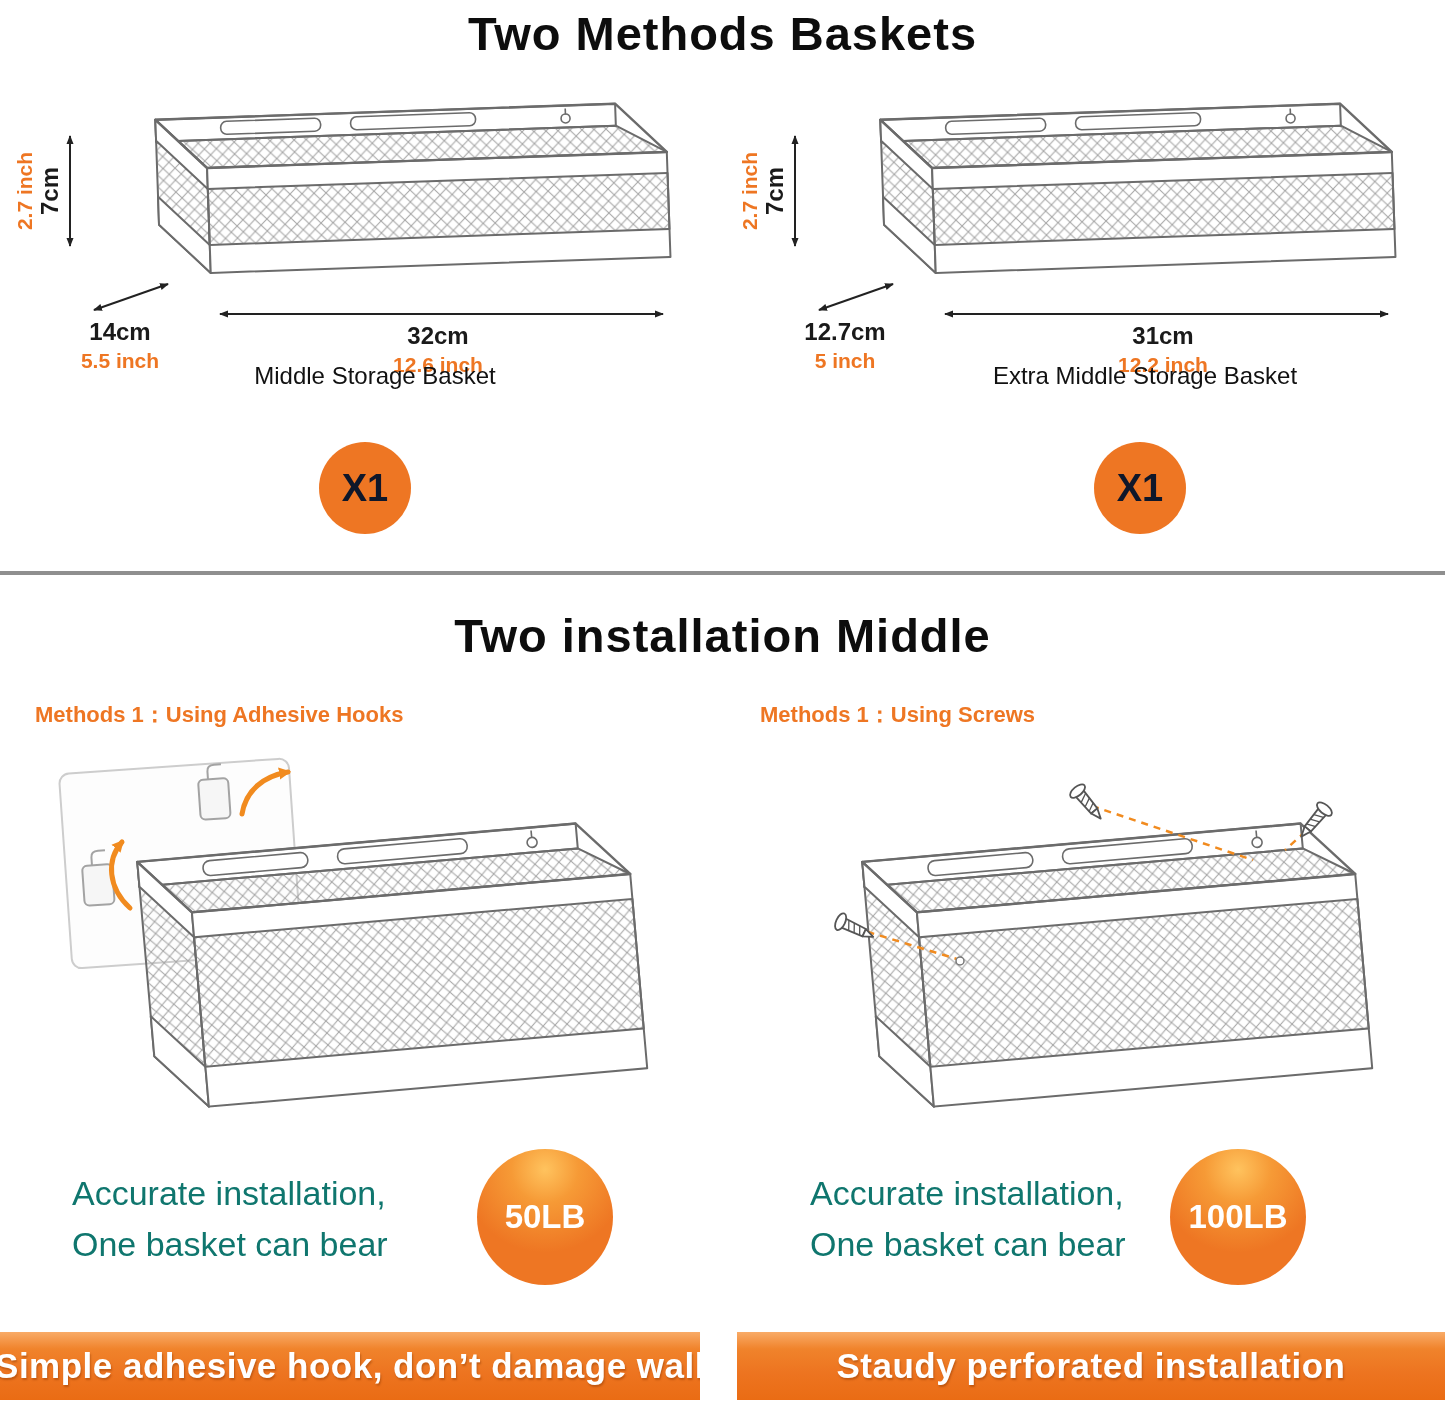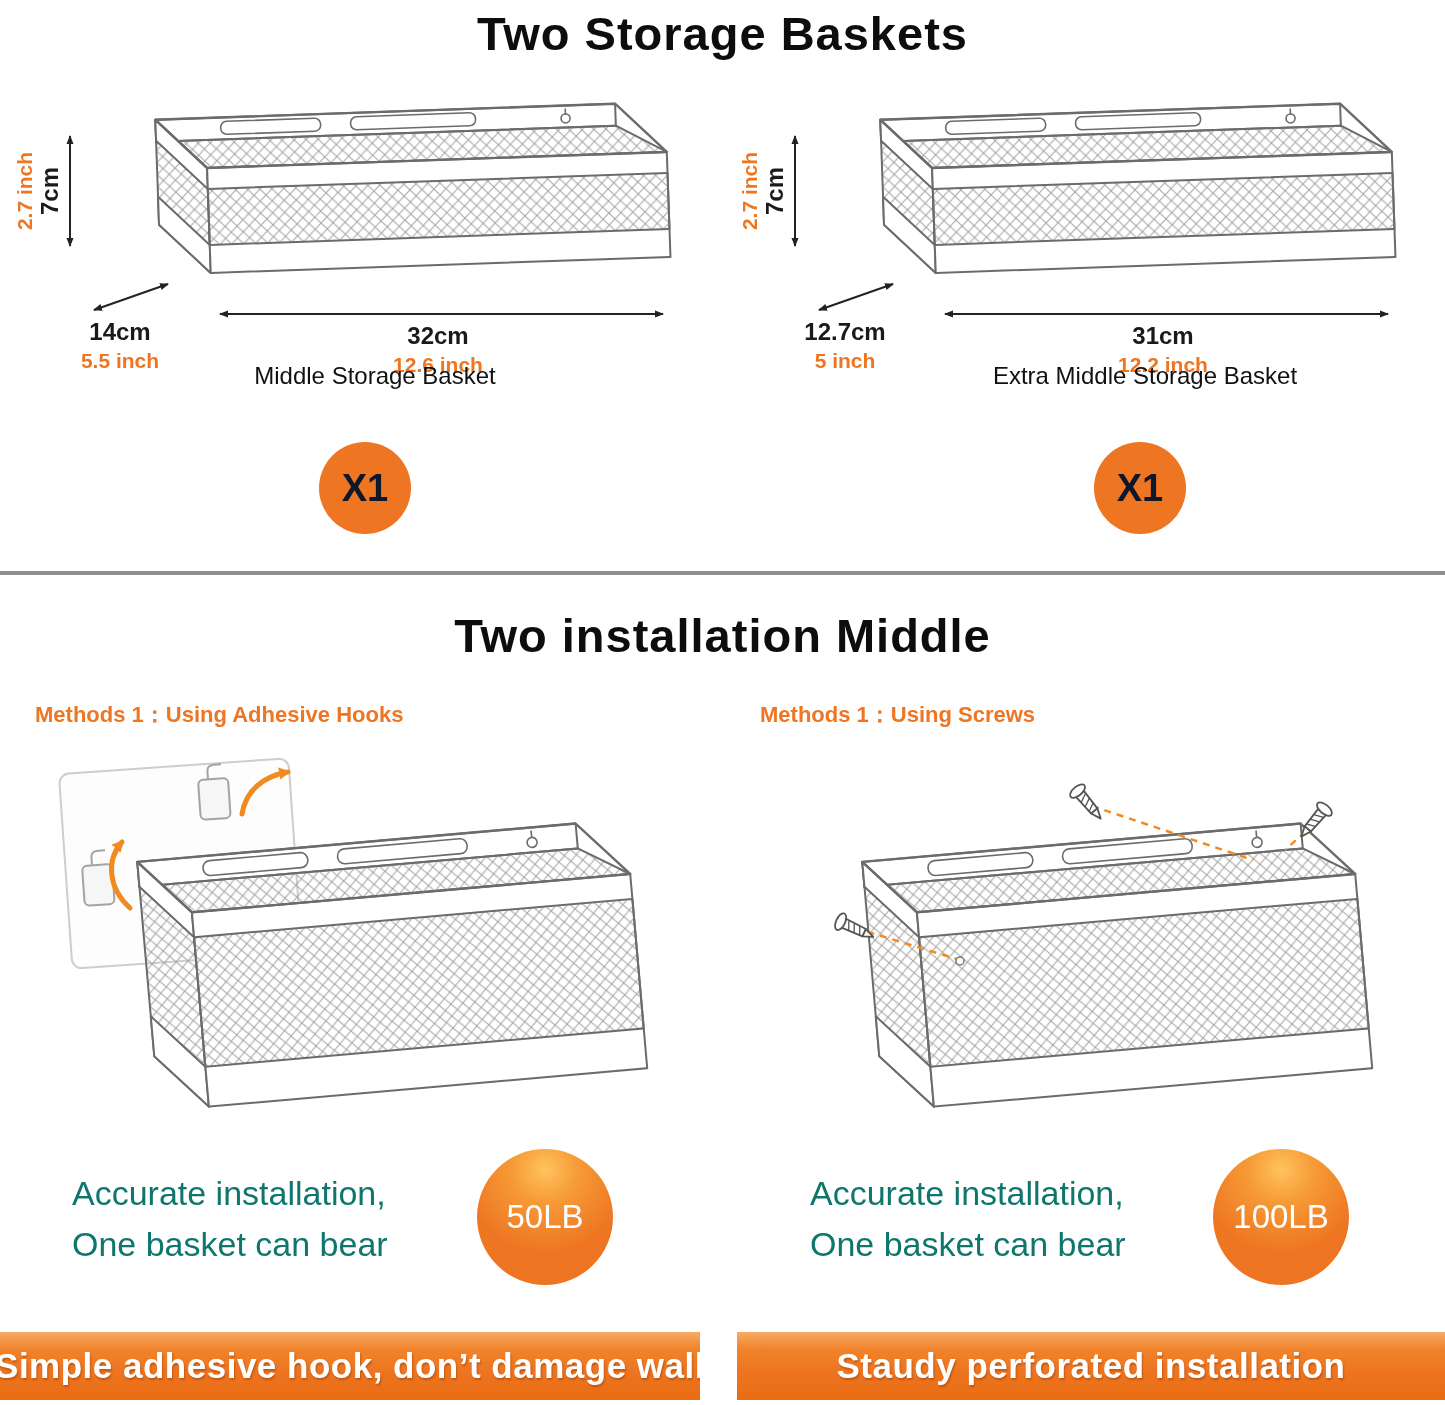--- a/index.html
+++ b/index.html
@@ -14,21 +14,21 @@
   .dim-in{font-family:"Liberation Sans",sans-serif;font-size:21px;font-weight:700;fill:var(--accent,#ee7623)}
   .basket-name{position:absolute;text-align:center;font-size:24px;color:#111}
   .qty-badge{position:absolute;width:92px;height:92px;border-radius:50%;
              background:var(--accent,#ee7623);display:flex;align-items:center;
              justify-content:center;color:#0f172a;font-size:38px;font-weight:700}
   .divider{position:absolute;left:0;top:571px;width:100%;height:4px;background:var(--divider,#8f8f8f)}
   .method-heading{position:absolute;width:660px;text-align:left;font-size:22px;
                   font-weight:700;color:var(--accent,#ee7623)}
   .bear-text{position:absolute;font-size:34px;line-height:1.5;color:#0f766e}
   .cap-badge{position:absolute;width:136px;height:136px;border-radius:50%;display:flex;
-             align-items:center;justify-content:center;color:#fff;font-size:33px;font-weight:400;
+             align-items:center;justify-content:center;color:#fff;font-size:33px;font-weight:700;
              background:radial-gradient(circle at 50% 15%,#ffc35e 0%,#f69a36 25%,#ee7623 62%)}
   .banner{position:absolute;height:68px;display:flex;align-items:center;justify-content:center;
           color:#fff;font-size:35px;font-weight:700;letter-spacing:.5px;
           background:linear-gradient(180deg,#f9ab67 0%,#f0832b 25%,#ed7420 60%,#ea6c14 100%);
           text-shadow:1px 2px 2px rgba(140,55,0,.45);white-space:nowrap;overflow:hidden}
   .oarrow{stroke:#f18b1f;stroke-width:5;fill:none;stroke-linecap:round}
   .dash{stroke:#f18b1f;stroke-width:2.5;stroke-dasharray:7 6;fill:none}
 </style>
 </head>
 <body>
@@ -93,21 +93,21 @@
 
       <g id="hook">
         <g stroke="#a3a3a3" stroke-width="2" fill="#f6f6f6" stroke-linejoin="round">
           <rect x="0" y="0" width="30" height="40" rx="5"></rect>
           <path d="M10,0 L10,-8 Q10,-14 17,-14 L24,-14" fill="none"></path>
         </g>
       </g>
     </defs>
   </svg>
 
-  <div class="sec-title" style="top:6px">Two Storage Baskets</div>
+  <div class="sec-title" style="top:6px">Two Methods Baskets</div>
 
   <svg class="fig" style="left:8px;top:76px" width="705" height="310" viewBox="0 0 705 310">
     <g transform="rotate(-2 400 115)">
       <use href="#basket-shallow"></use>
     </g>
     <line class="dim" x1="62" y1="60" x2="62" y2="170" marker-start="url(#dimArrow)" marker-end="url(#dimArrow)"></line>
     <text class="dim-cm" x="44" y="121" transform="rotate(-90 44 115)" text-anchor="middle">7cm</text>
     <text class="dim-in" x="18" y="121" transform="rotate(-90 18 115)" text-anchor="middle">2.7 inch</text>
     <line class="dim" x1="86" y1="234" x2="160" y2="208" marker-start="url(#dimArrow)" marker-end="url(#dimArrow)"></line>
     <text class="dim-cm" x="112" y="264" text-anchor="middle">14cm</text>
@@ -180,21 +180,21 @@
     <div>One basket can bear</div>
   </div>
   <div class="cap-badge" style="left:477px;top:1149px">
     <span>50LB</span>
   </div>
 
   <div class="bear-text" style="left:810px;top:1168px">
     <div>Accurate installation,</div>
     <div>One basket can bear</div>
   </div>
-  <div class="cap-badge" style="left:1213px;top:1149px">
+  <div class="cap-badge" style="left:1170px;top:1149px">
     <span>100LB</span>
   </div>
 
   <div class="banner" style="left:737px;top:1332px;width:708px">
     <span>Staudy perforated installation</span>
   </div>
   <div class="banner" style="left:0;top:1332px;width:700px">
     <span>Simple adhesive hook, don’t damage wall</span>
   </div>
 

